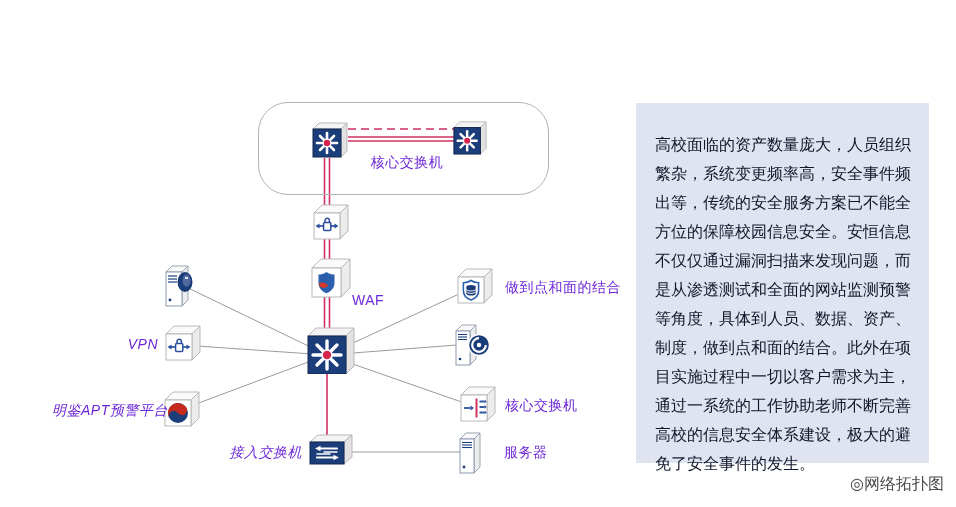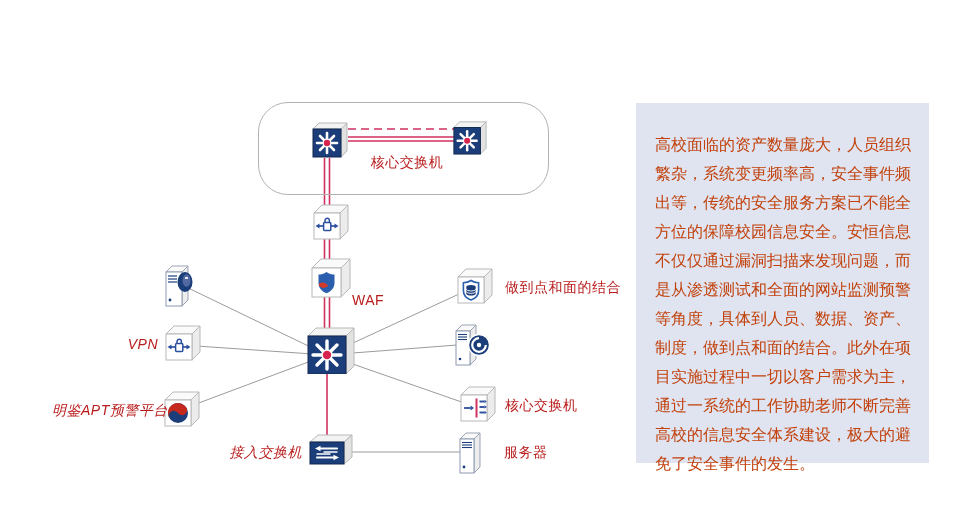--- a/index.html
+++ b/index.html
@@ -1,24 +1,24 @@
 <!DOCTYPE html>
 <html><head>
 <meta charset="utf-8">
 <style>
   html,body{margin:0;padding:0;background:#ffffff;}
   body{font-family:"Liberation Sans","DejaVu Sans",sans-serif;}
   #stage{position:relative;width:956px;height:507px;background:#ffffff;overflow:hidden;}
   #wires{position:absolute;left:0;top:0;z-index:0;}
   .node{position:absolute;z-index:2;}
-  .nlabel{position:absolute;z-index:3;font-size:14px;color:#b91c1c;letter-spacing:.5px;white-space:nowrap;}
+  .nlabel{position:absolute;z-index:3;font-size:14px;color:#6d28d9;letter-spacing:.5px;white-space:nowrap;}
   .nlabel.r{text-align:right;font-style:italic;}
   #core-group{position:absolute;left:258px;top:102px;width:289px;height:91px;border:1px solid #b3b3b3;border-radius:30px;z-index:1;}
   #info-panel{position:absolute;left:636px;top:103px;width:293px;height:360px;background:#dfe4f0;z-index:1;}
-  #info-text{margin:27px 18px 0 19px;font-size:16px;line-height:29px;color:#c2410c;text-align:justify;}
+  #info-text{margin:27px 18px 0 19px;font-size:16px;line-height:29px;color:#0f172a;text-align:justify;}
   #caption{position:absolute;right:12px;top:474px;font-size:16px;color:#4c4d4f;z-index:1;}
 </style>
 </head>
 <body>
 
 <div id="stage">
 
   <svg id="wires" width="956" height="507">
     <g stroke="#d0315f">
       <line x1="348" y1="129" x2="454" y2="129" stroke-width="1.6" stroke-dasharray="8 5"></line>
@@ -243,14 +243,15 @@
         </g>
       <circle cx="8" cy="37" r="1.4" fill="#1b3d7a"></circle>
     </svg>
   </div>
   <div class="nlabel" style="left:504px;top:444px">服务器</div>
 
   <div id="info-panel">
     <div id="info-text">高校面临的资产数量庞大，人员组织繁杂，系统变更频率高，安全事件频出等，传统的安全服务方案已不能全方位的保障校园信息安全。安恒信息不仅仅通过漏洞扫描来发现问题，而是从渗透测试和全面的网站监测预警等角度，具体到人员、数据、资产、制度，做到点和面的结合。此外在项目实施过程中一切以客户需求为主，通过一系统的工作协助老师不断完善高校的信息安全体系建设，极大的避免了安全事件的发生。</div>
   </div>
 
+  <div id="caption">◎网络拓扑图</div>
 
 </div>
 
 </body></html>

